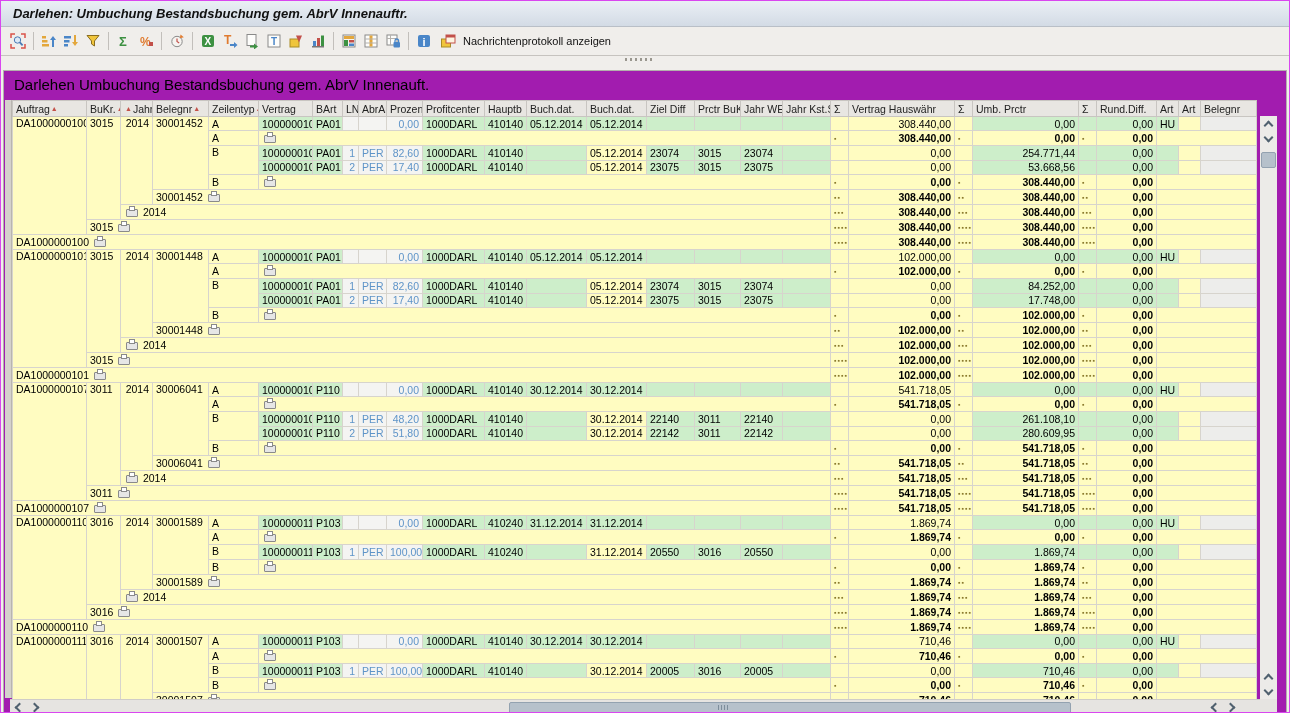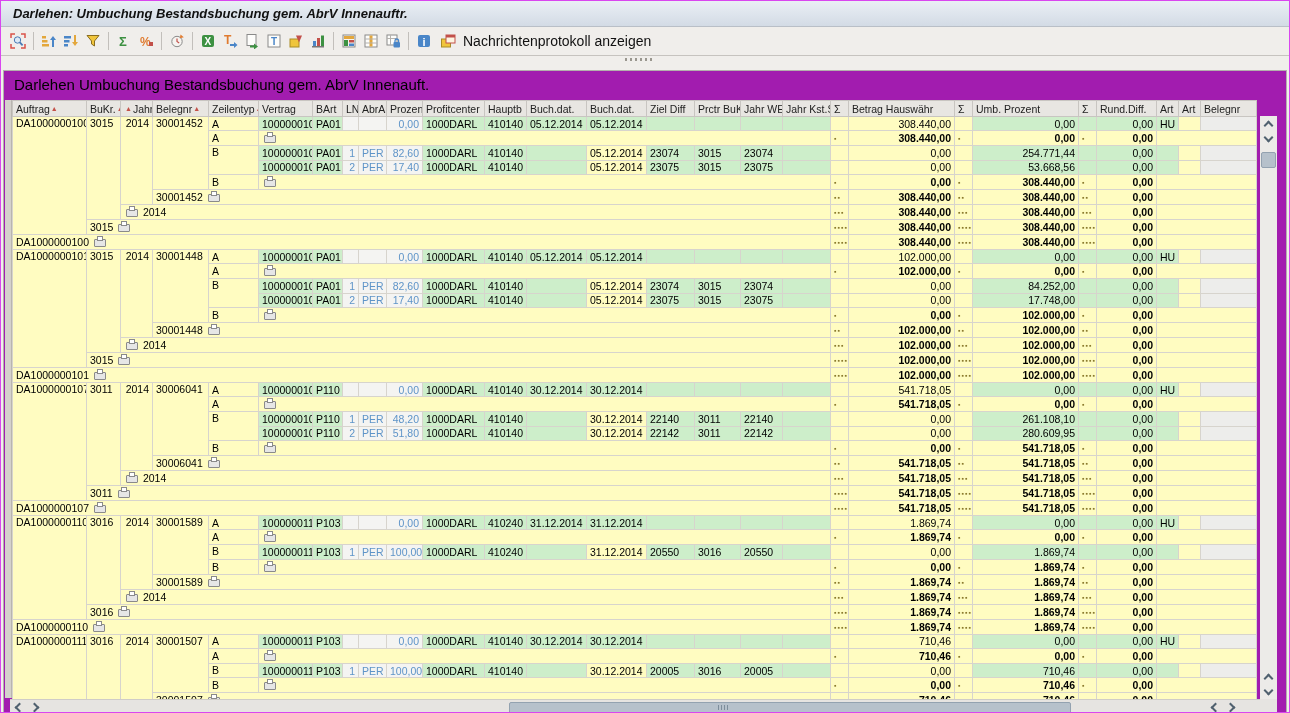--- a/index.html
+++ b/index.html
@@ -6,21 +6,21 @@
   #window{position:relative;width:1290px;height:713px;background:#f0eeeb;border:1px solid #d946ef;box-sizing:border-box;overflow:hidden;}
   
   #titlebar{position:absolute;left:0;top:0;width:100%;height:26px;background:linear-gradient(#eaeff5,#d3dbe5);border-bottom:1px solid #b9bfc7;box-sizing:border-box;}
   #titlebar span{display:inline-block;margin:5px 0 0 12px;font-size:13px;font-weight:bold;font-style:italic;color:#111;}
   
   #toolbar{position:absolute;left:0;top:26px;width:100%;height:29px;display:flex;align-items:center;padding-left:6px;box-sizing:border-box;border-bottom:1px solid #c6c3bf;}
   .tbtn{width:22px;height:22px;display:flex;align-items:center;justify-content:center;flex:0 0 auto;cursor:default;}
   .tbtn svg{display:block;}
   .tsep{width:1px;height:18px;background:#c2bfbb;margin:0 4px;flex:0 0 auto;}
   #msg-log-btn{display:flex;align-items:center;gap:4px;margin-left:2px;cursor:default;}
-  #msg-log-btn .lbl{font-size:14px;color:#111;}
+  #msg-log-btn .lbl{font-size:11px;color:#111;}
   
   #splitter{position:absolute;left:0;top:55px;width:100%;height:7px;}
   #splitter .dots{position:absolute;left:624px;top:2px;width:30px;height:3px;background:repeating-linear-gradient(90deg,#9a978f 0 2px,transparent 2px 5px);}
   
   #panel{position:absolute;left:2px;top:69px;width:1284px;height:645px;background:#a21caf;border:1px solid #b3b0ac;box-sizing:border-box;}
   #grid-title{position:absolute;left:10px;top:5px;font-size:15px;color:#000;}
   #gutter{position:absolute;left:1px;top:29px;width:6px;height:598px;background:#d4d1cc;border-right:1px solid #b8b5b0;}
   #table-clip{position:absolute;left:8px;top:29px;width:1248px;height:599px;overflow:hidden;}
   table.alv{border-collapse:collapse;table-layout:fixed;width:1244px;font-size:10.5px;line-height:12px;}
   table.alv th,table.alv td{border:1px solid #d7d4cd;padding:0 3px;height:14.35px;box-sizing:border-box;overflow:hidden;white-space:nowrap;}
@@ -251,23 +251,23 @@
               <th class="r">Prozent</th>
               <th>Profitcenter</th>
               <th>Hauptb</th>
               <th>Buch.dat.</th>
               <th>Buch.dat.</th>
               <th>Ziel Diff</th>
               <th>Prctr BuKr</th>
               <th>Jahr WE</th>
               <th>Jahr Kst.S</th>
               <th class="c">Σ</th>
-              <th class="r">Betrag Hauswähr</th>
+              <th class="r">Vertrag Hauswähr</th>
               <th class="c">Σ</th>
-              <th class="r">Umb. Prozent</th>
+              <th class="r">Umb. Prctr</th>
               <th class="c">Σ</th>
               <th class="r">Rund.Diff.</th>
               <th>Art</th>
               <th>Art</th>
               <th>Belegnr</th>
             </tr>
           </thead>
           <tbody>
             <tr>
               <td class="y top" rowspan="8">DA1000000100</td>

